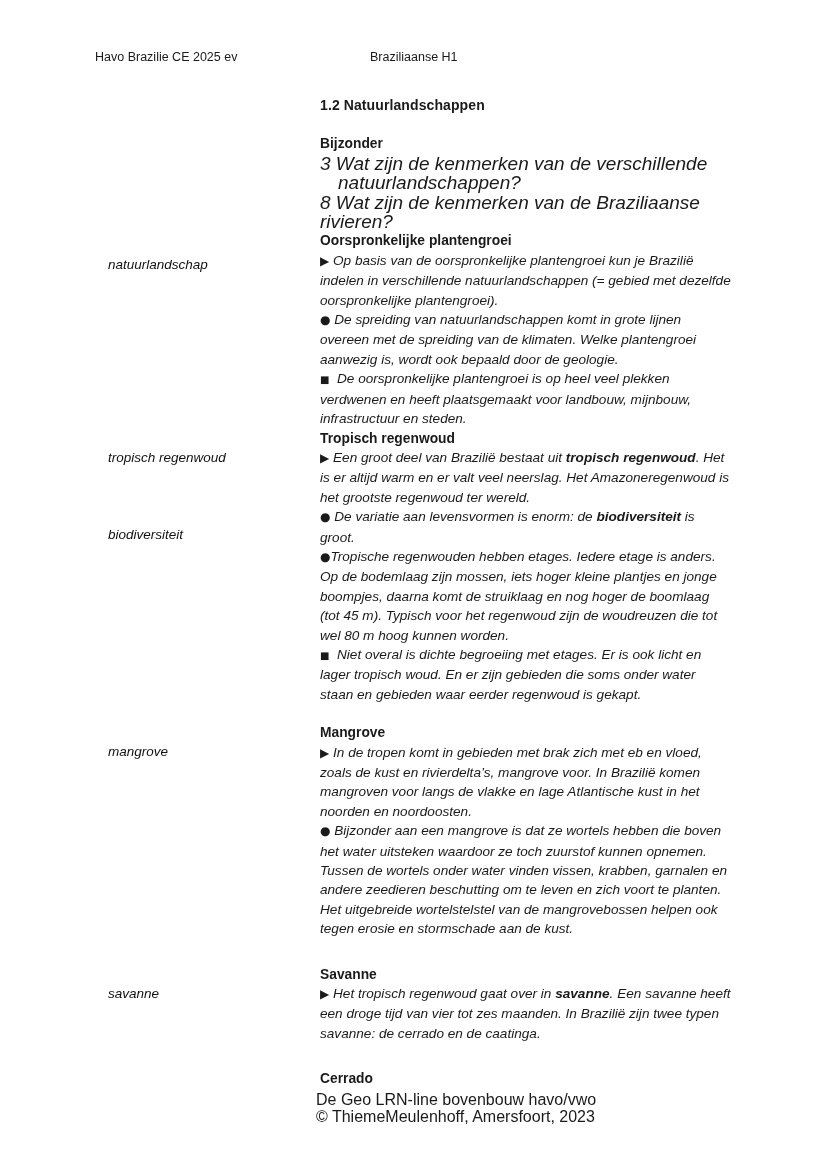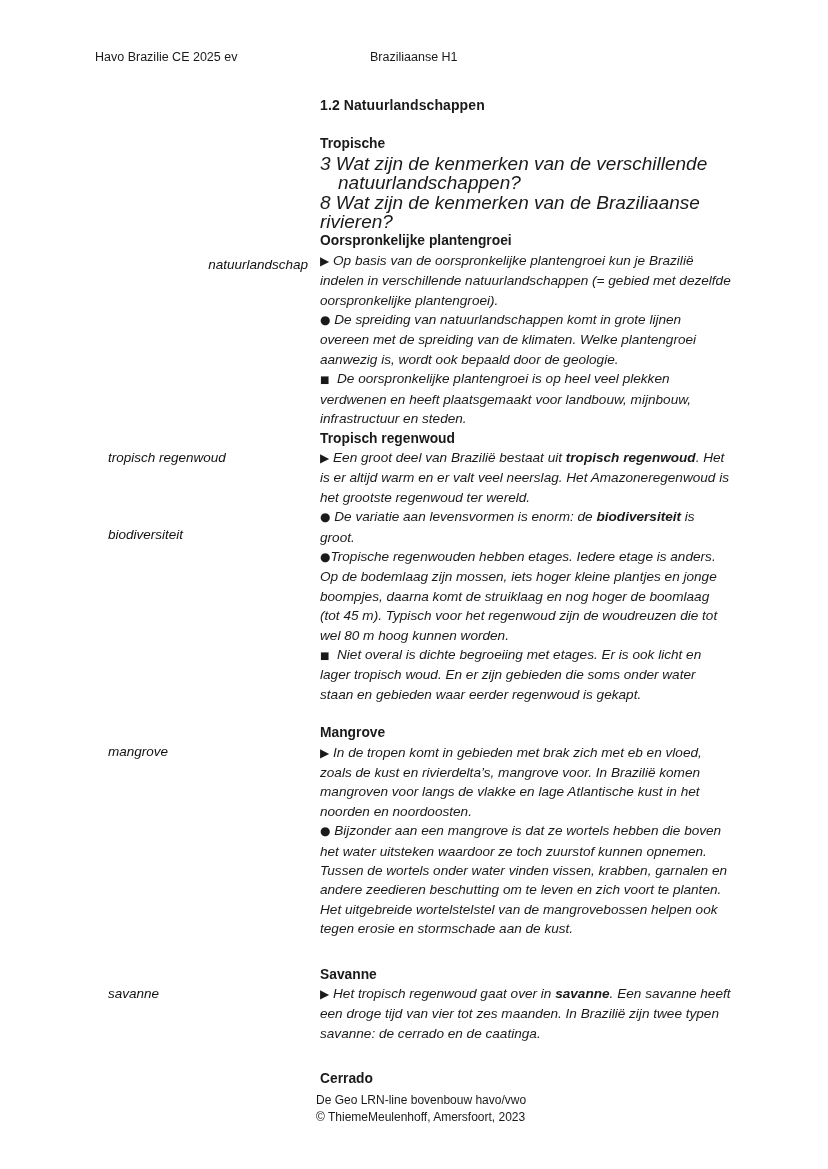--- a/index.html
+++ b/index.html
@@ -110,21 +110,21 @@
   .marker-dot { font-size: 12px; }
   .marker-sq  { font-size: 10px; }
   b.term { font-weight: bold; }
 
   
   .footer {
     position: absolute;
     left: 316px;
     bottom: 44px;
     width: 420px;
-    font-size: 12px;
+    font-size: 16px;
     line-height: 16.5px;
     color: #1a1a1a;
   }
   .footer div { white-space: nowrap; }
 </style>
 </head>
 <body>
 
 <div class="page">
 
@@ -138,29 +138,29 @@
     <div class="row">
       <div class="body-col">
         <h2 class="section-title">1.2 Natuurlandschappen</h2>
       </div>
     </div>
 
     <div class="spacer-md"></div>
 
     <div class="row">
       <div class="body-col">
-        <h3 class="sub-title">Tropische</h3>
+        <h3 class="sub-title">Bijzonder</h3>
         <p class="question">3 Wat zijn de kenmerken van de verschillende</p>
         <p class="question"><span class="hang">natuurlandschappen?</span></p>
         <p class="question">8 Wat zijn de kenmerken van de Braziliaanse rivieren?</p>
       </div>
     </div>
 
     <div class="row">
-      <div class="margin-col" style="top:24px;text-align:right;">natuurlandschap</div>
+      <div class="margin-col" style="top:24px;">natuurlandschap</div>
       <div class="body-col">
         <h3 class="sub-title">Oorspronkelijke plantengroei</h3>
         <p class="para"><span class="marker marker-tri">▶</span>&nbsp;<span>Op basis van de oorspronkelijke plantengroei kun je Brazilië indelen in verschillende natuurlandschappen (= gebied met dezelfde oorspronkelijke plantengroei).</span></p>
         <p class="para"><span class="marker marker-dot">●</span>&nbsp;<span>De spreiding van natuurlandschappen komt in grote lijnen overeen met de spreiding van de klimaten. Welke plantengroei aanwezig is, wordt ook bepaald door de geologie.</span></p>
         <p class="para"><span class="marker marker-sq">■</span>&nbsp;&nbsp;<span>De oorspronkelijke plantengroei is op heel veel plekken verdwenen en heeft plaatsgemaakt voor landbouw, mijnbouw, infrastructuur en steden.</span></p>
       </div>
     </div>
 
     <div class="row">
       <div class="margin-col" style="top:19px;">tropisch regenwoud</div>

